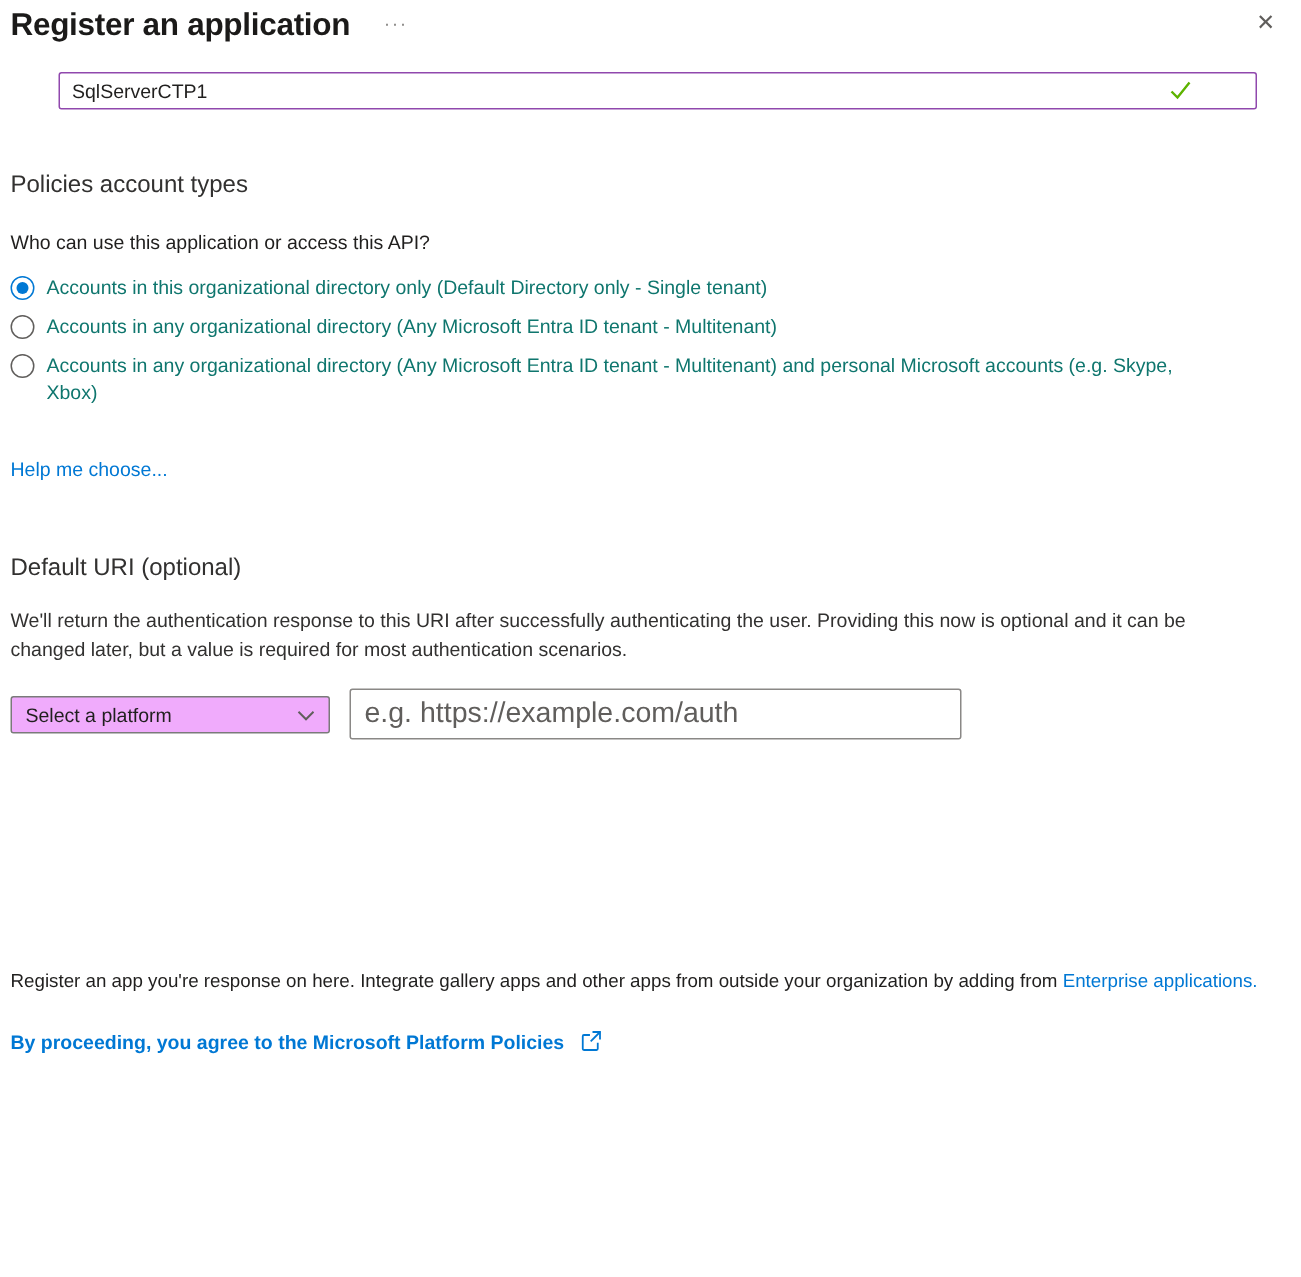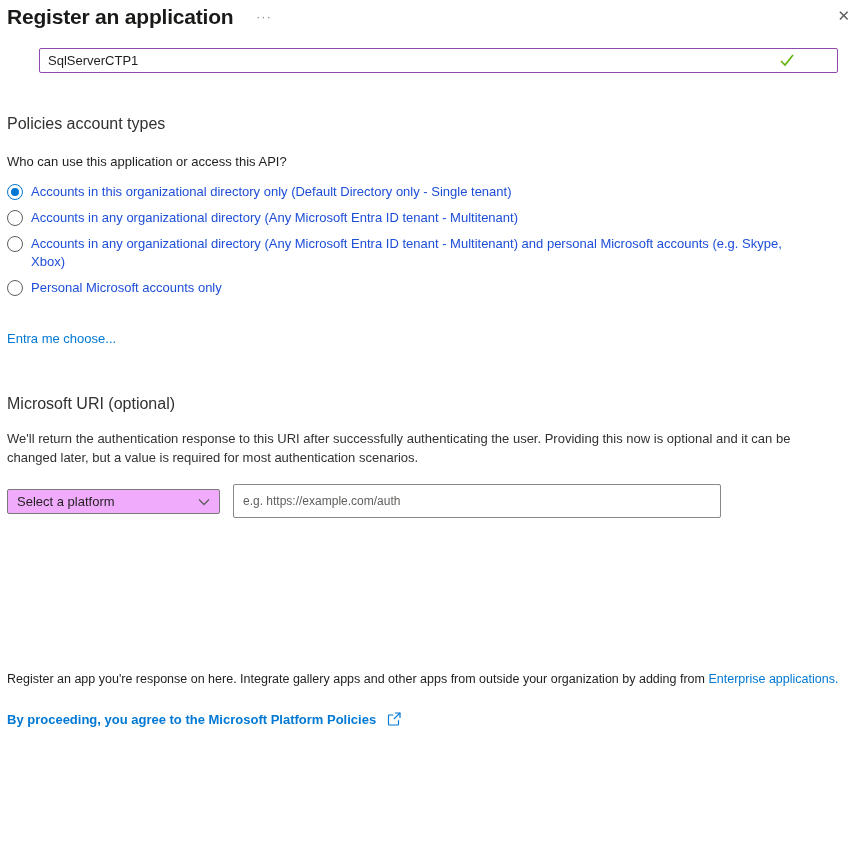--- a/index.html
+++ b/index.html
@@ -36,36 +36,36 @@
   .radio-row { display: flex; align-items: flex-start; margin-bottom: 8px; cursor: pointer; }
   .radio-circle {
     flex: 0 0 auto; width: 16px; height: 16px; border: 1px solid #605e5c; border-radius: 50%;
     margin-top: 1px; position: relative; background: #fff;
   }
   .radio-row.selected .radio-circle { border-color: #0078d4; }
   .radio-row.selected .radio-circle::after {
     content: ""; position: absolute; left: 3px; top: 3px; width: 8px; height: 8px;
     border-radius: 50%; background: #0078d4;
   }
-  .radio-label { margin-left: 8px; font-size: 13px; line-height: 18px; color: #1d4ed8; max-width: 770px; }
+  .radio-label { margin-left: 8px; font-size: 13px; line-height: 18px; color: #0f766e; max-width: 770px; }
   .link { color: #0078d4; font-size: 13px; text-decoration: none; cursor: pointer; }
   .help-link { display: inline-block; margin-top: 26px; }
 
   
   .redirect-heading { margin-top: 46px; }
   .redirect-desc { margin-top: 15px; max-width: 832px; line-height: 19px; }
   .controls-row { margin-top: 17px; display: flex; align-items: center; }
   .platform-select {
     width: 213px; height: 25px; border: 1px solid #7a7a7a; border-radius: 2px;
     display: flex; align-items: center; justify-content: space-between;
     padding: 0 9px; font-size: 13px; color: #201f1e; cursor: pointer; background: #f0abfc;
   }
   .uri-input {
-    margin-left: 13px; width: 488px; height: 25px; border: 1px solid #8a8886; border-radius: 2px;
-    padding: 16px 9px; font-size: 12px; font-family: inherit; color: #201f1e; outline: none; background: #fff;
+    margin-left: 13px; width: 408px; height: 25px; border: 1px solid #8a8886; border-radius: 2px;
+    padding: 16px 9px; font-size: 19px; font-family: inherit; color: #201f1e; outline: none; background: #fff;
   }
   .uri-input::placeholder { color: #605e5c; opacity: 1; }
 
   
   .info-text { margin-top: 154px; font-size: 12.5px; color: #201f1e; white-space: nowrap; }
   .info-text a { font-size: 12.5px; }
   .policy-line { margin-top: 26px; font-size: 13px; font-weight: bold; }
   .ext-icon { display: inline-block; margin-left: 7px; vertical-align: -2px; }
 </style>
 </head>
@@ -98,29 +98,25 @@
       <span class="radio-label">Accounts in this organizational directory only (Default Directory only - Single tenant)</span>
     </div>
     <div class="radio-row">
       <span class="radio-circle"></span>
       <span class="radio-label">Accounts in any organizational directory (Any Microsoft Entra ID tenant - Multitenant)</span>
     </div>
     <div class="radio-row">
       <span class="radio-circle"></span>
       <span class="radio-label">Accounts in any organizational directory (Any Microsoft Entra ID tenant - Multitenant) and personal Microsoft accounts (e.g. Skype, Xbox)</span>
     </div>
-    <div class="radio-row">
-      <span class="radio-circle"></span>
-      <span class="radio-label">Personal Microsoft accounts only</span>
-    </div>
   </div>
 
-  <a class="link help-link">Entra me choose...</a>
+  <a class="link help-link">Help me choose...</a>
 
-  <div class="section-heading redirect-heading">Microsoft URI (optional)</div>
+  <div class="section-heading redirect-heading">Default URI (optional)</div>
   <div class="section-desc redirect-desc">We'll return the authentication response to this URI after successfully authenticating the user. Providing this now is optional and it can be changed later, but a value is required for most authentication scenarios.</div>
 
   <div class="controls-row">
     <div class="platform-select">
       <span>Select a platform</span>
       <span>
         <svg width="12" height="8" viewBox="0 0 12 8">
             <polyline points="1,1.5 6,6.5 11,1.5" fill="none" stroke="#605e5c" stroke-width="1.3"></polyline>
           </svg>
       </span>

